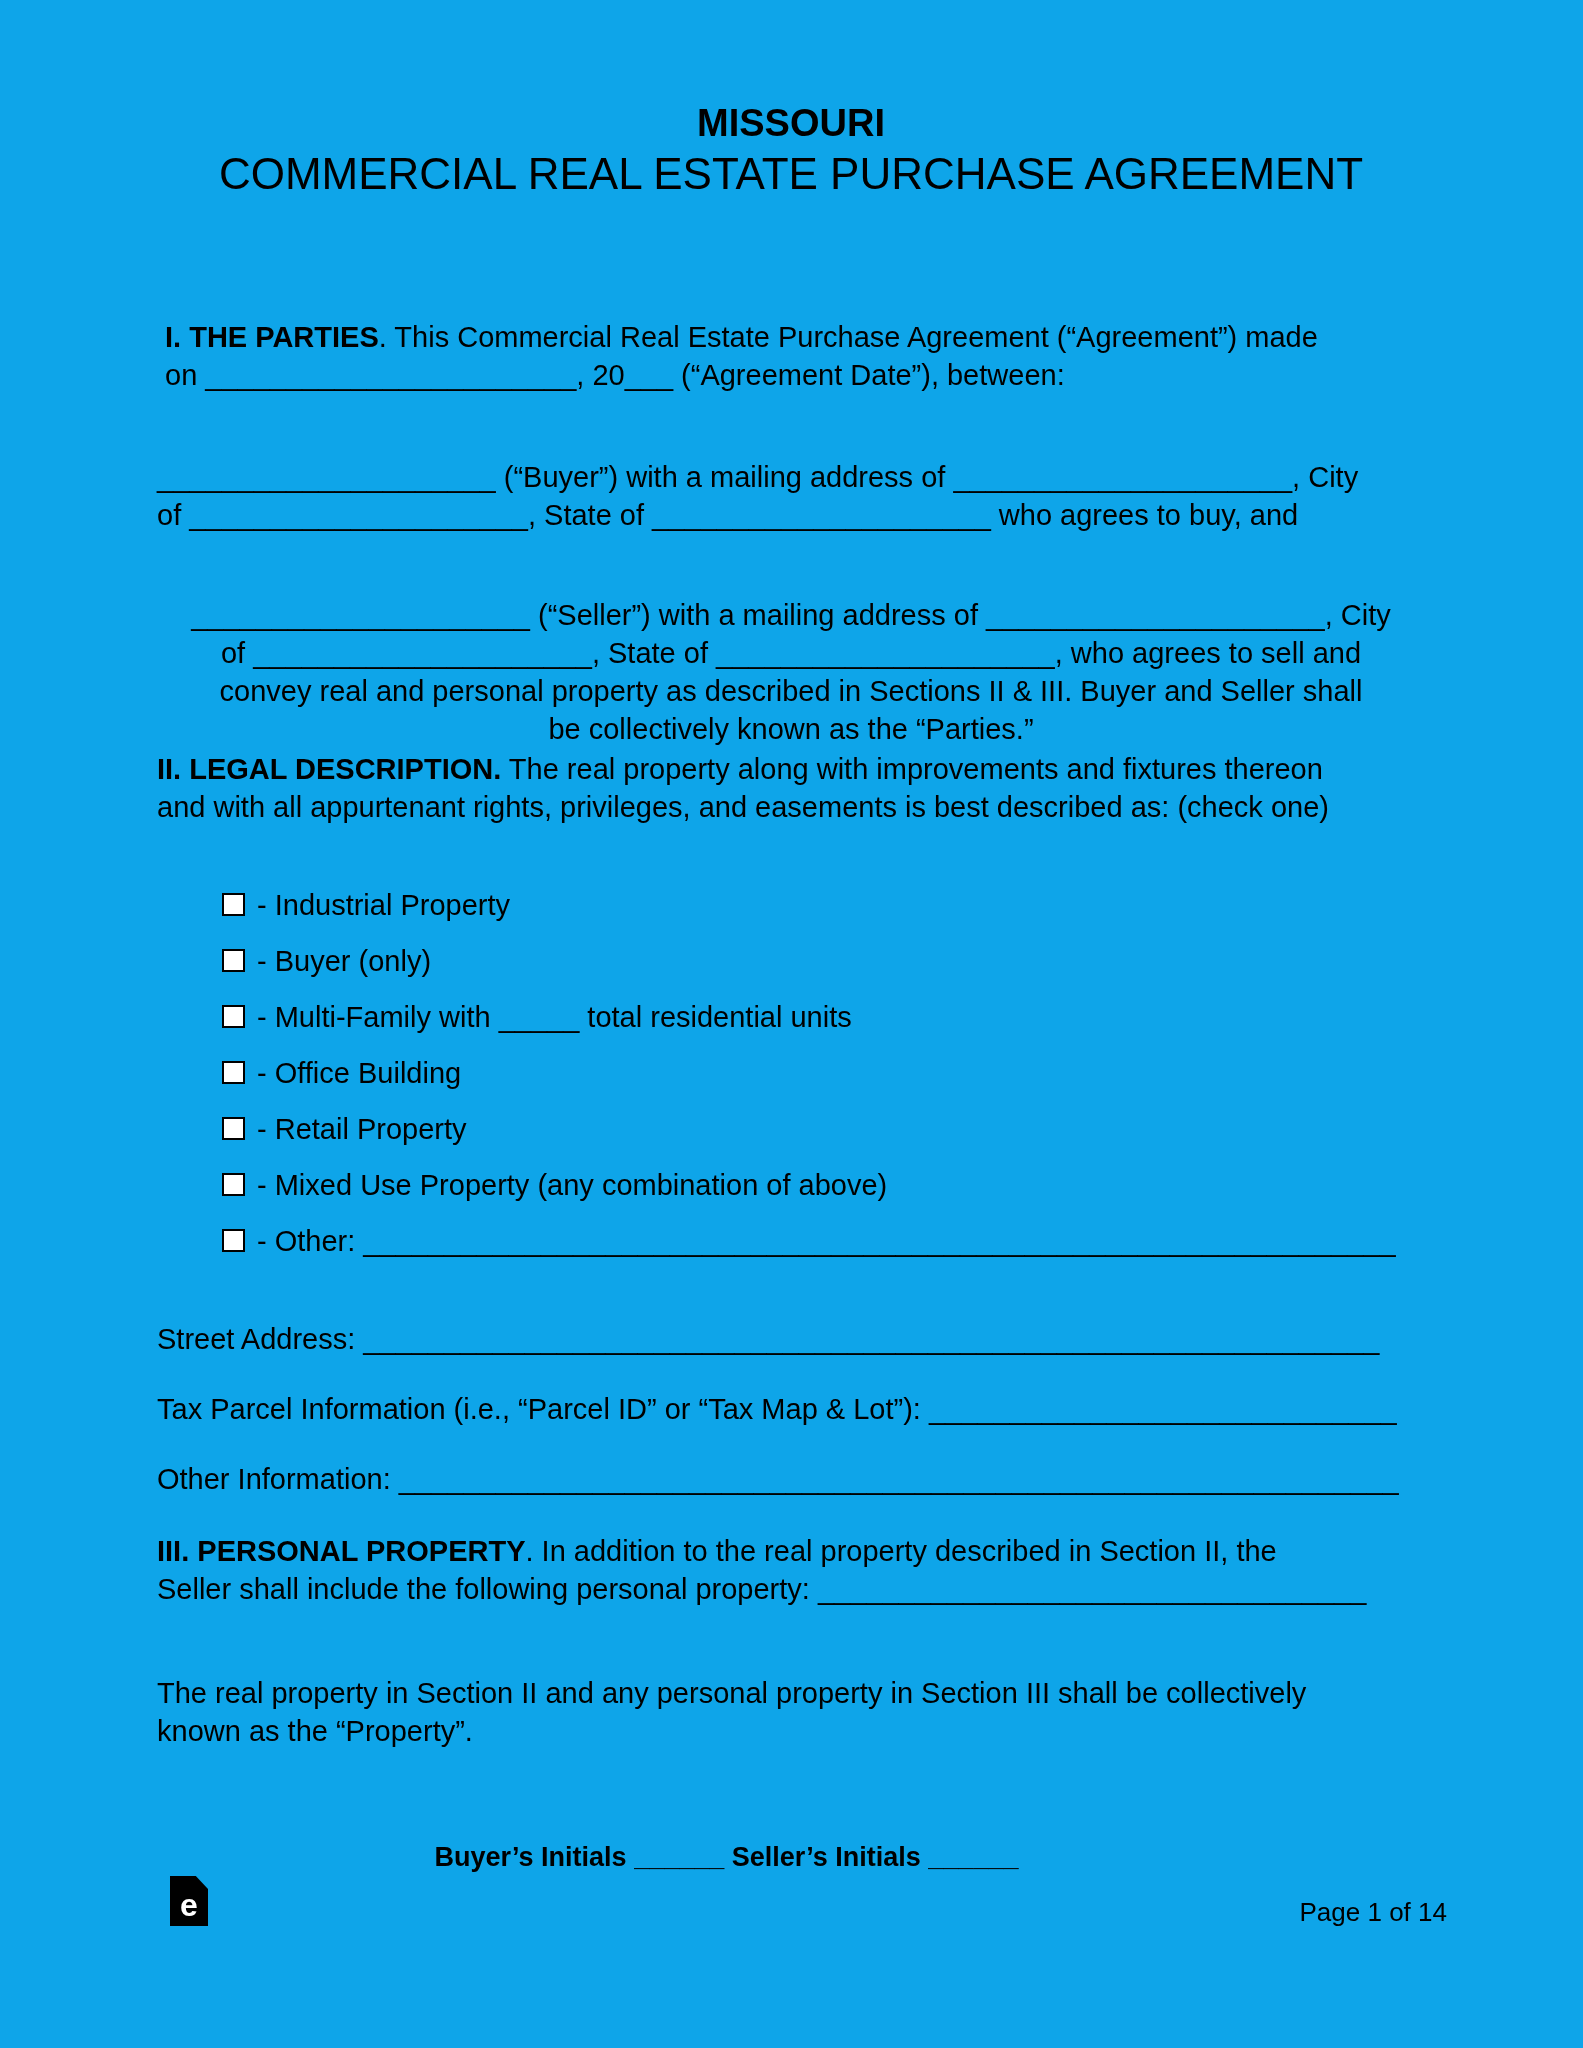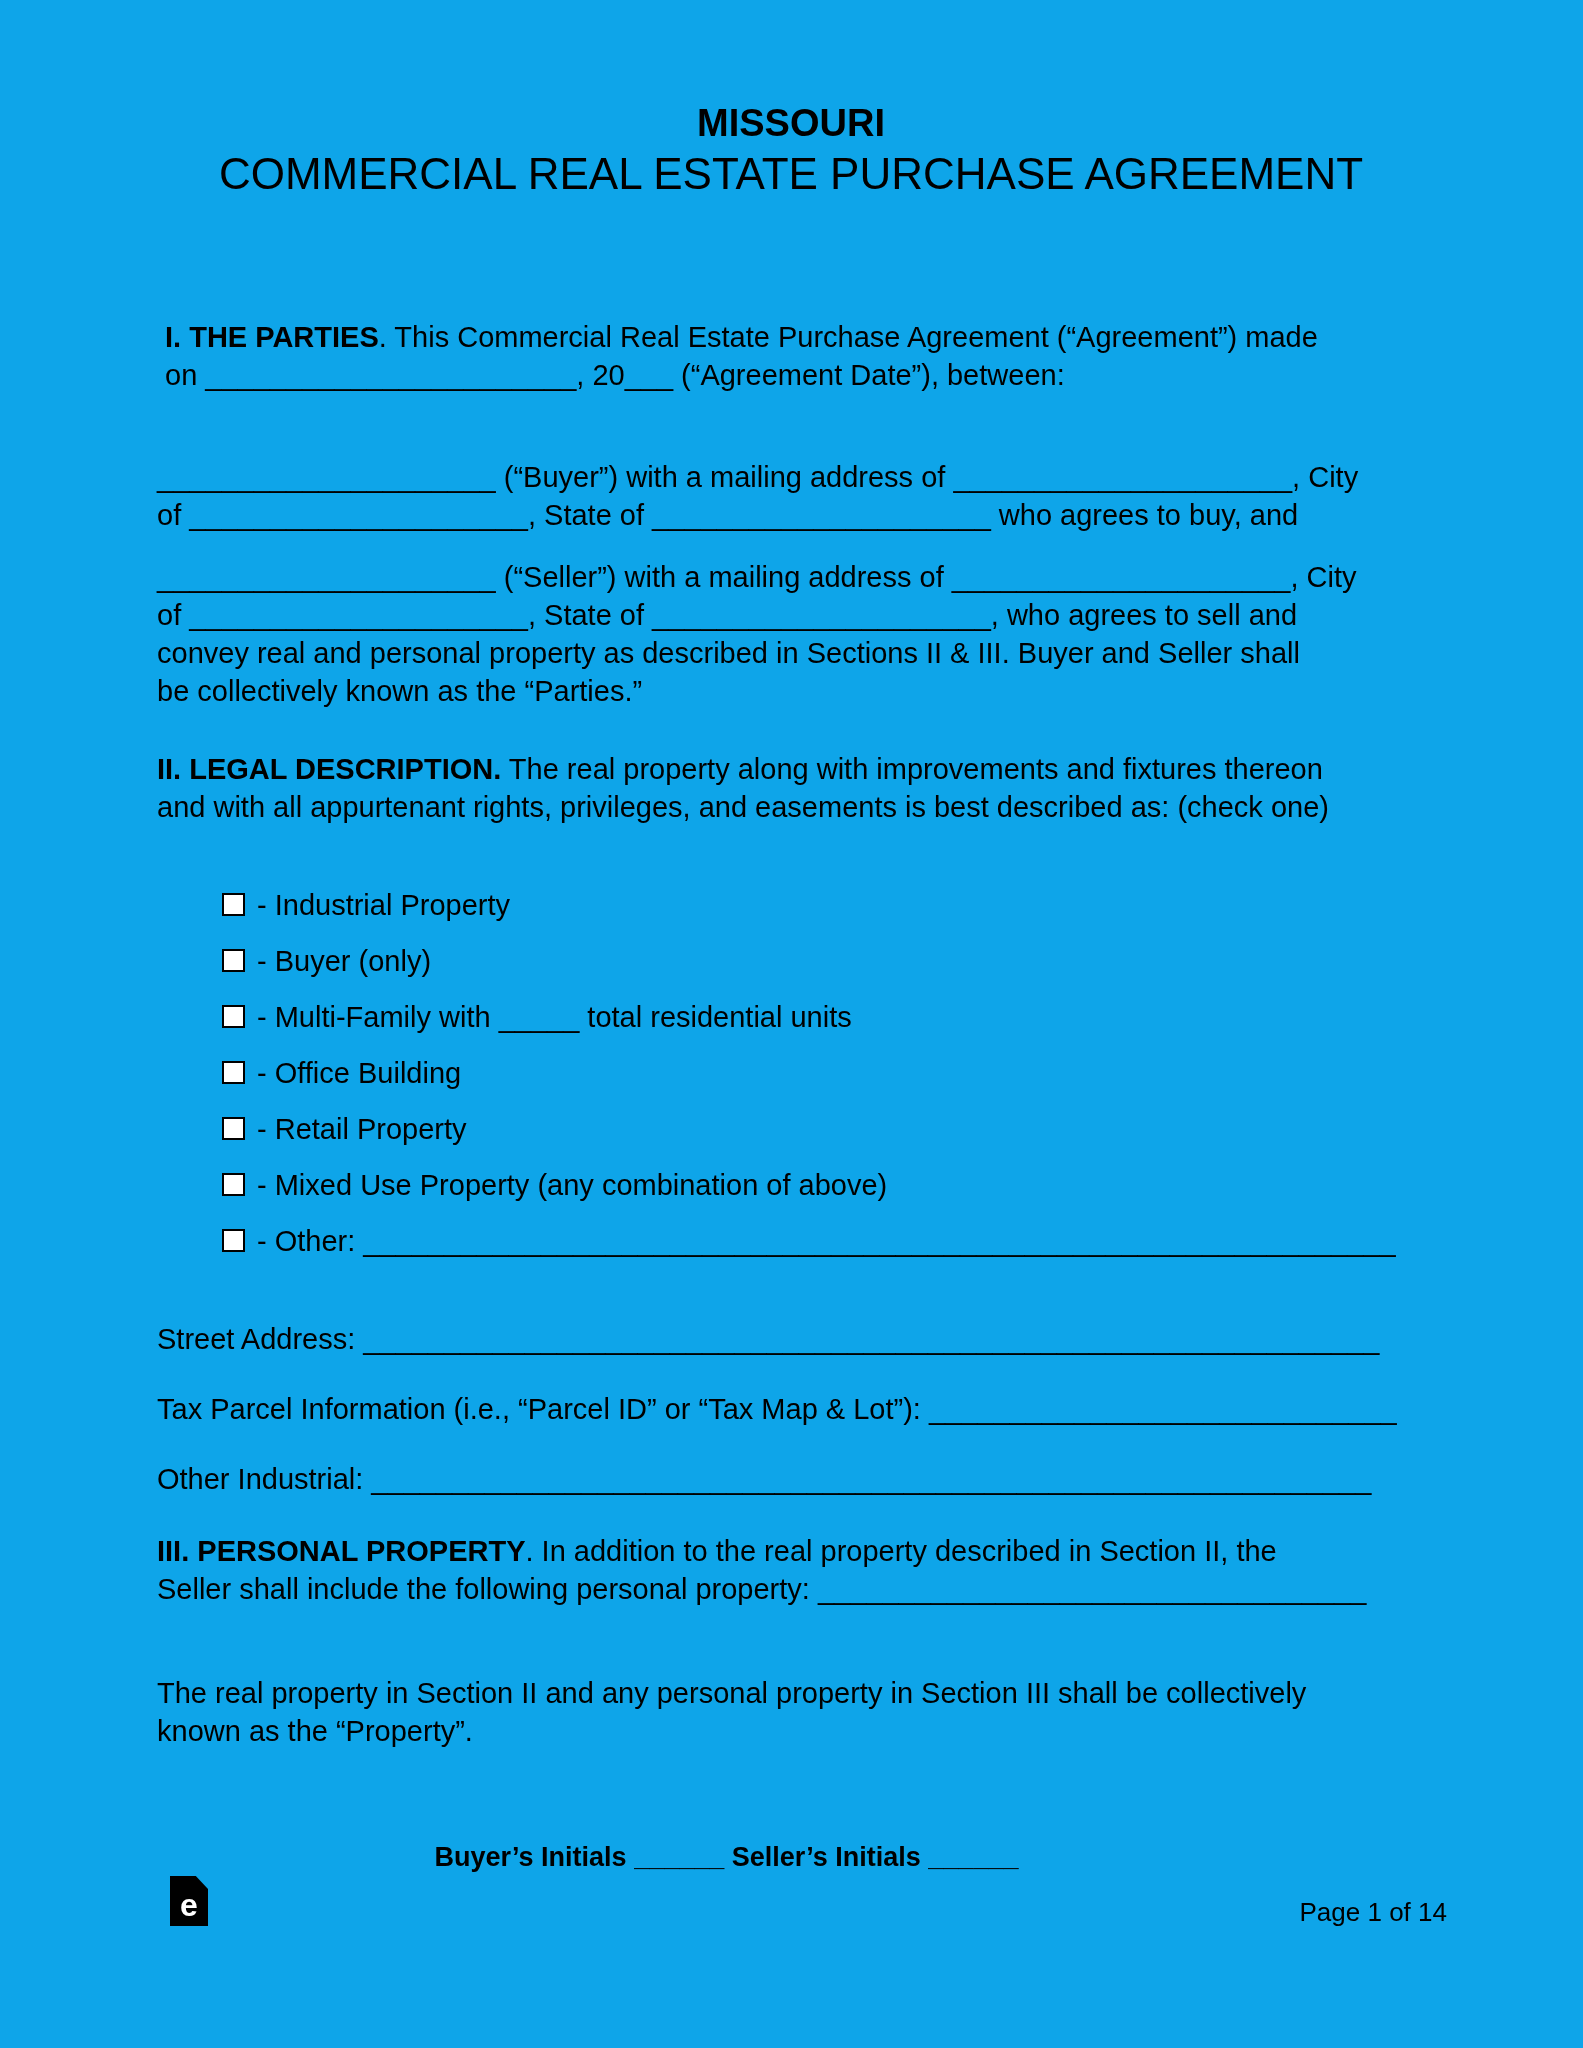--- a/index.html
+++ b/index.html
@@ -30,21 +30,21 @@
   }
   .title2 {
     top: 148px;
     text-align: center;
     font-weight: normal;
     font-size: 44px;
     line-height: 52px;
   }
   .p-parties { top: 318px; margin-left: 8px; }
   .p-buyer   { top: 458px; }
-  .p-seller  { top: 558px; }
+  .p-seller  { top: 596px; text-align: center; }
   .p-legal   { top: 750px; }
   .options   { top: 886px; left: 222px; }
   .option    { margin-bottom: 18px; white-space: nowrap; }
   .cb {
     display: inline-block;
     width: 19px;
     height: 19px;
     border: 2px solid #000;
     margin-right: 12px;
     vertical-align: -1px;
@@ -130,21 +130,21 @@
     <div class="option"><span class="cb"></span><span>- Buyer (only)</span></div>
     <div class="option"><span class="cb"></span><span>- Multi-Family with _____ total residential units</span></div>
     <div class="option"><span class="cb"></span><span>- Office Building</span></div>
     <div class="option"><span class="cb"></span><span>- Retail Property</span></div>
     <div class="option"><span class="cb"></span><span>- Mixed Use Property (any combination of above)</span></div>
     <div class="option"><span class="cb"></span><span>- Other: ________________________________________________________________</span></div>
   </div>
 
   <div class="block f-street line">Street Address: _______________________________________________________________</div>
   <div class="block f-tax line">Tax Parcel Information (i.e., “Parcel ID” or “Tax Map &amp; Lot”): _____________________________</div>
-  <div class="block f-other line">Other Industrial: ______________________________________________________________</div>
+  <div class="block f-other line">Other Information: ______________________________________________________________</div>
 
   <div class="block p-personal">
     <div class="line"><span class="bold">III. PERSONAL PROPERTY</span><span>. In addition to the real property described in Section II, the</span></div>
     <div class="line">Seller shall include the following personal property: __________________________________</div>
   </div>
 
   <div class="block p-closing">
     <div class="line">The real property in Section II and any personal property in Section III shall be collectively</div>
     <div class="line">known as the “Property”.</div>
   </div>

